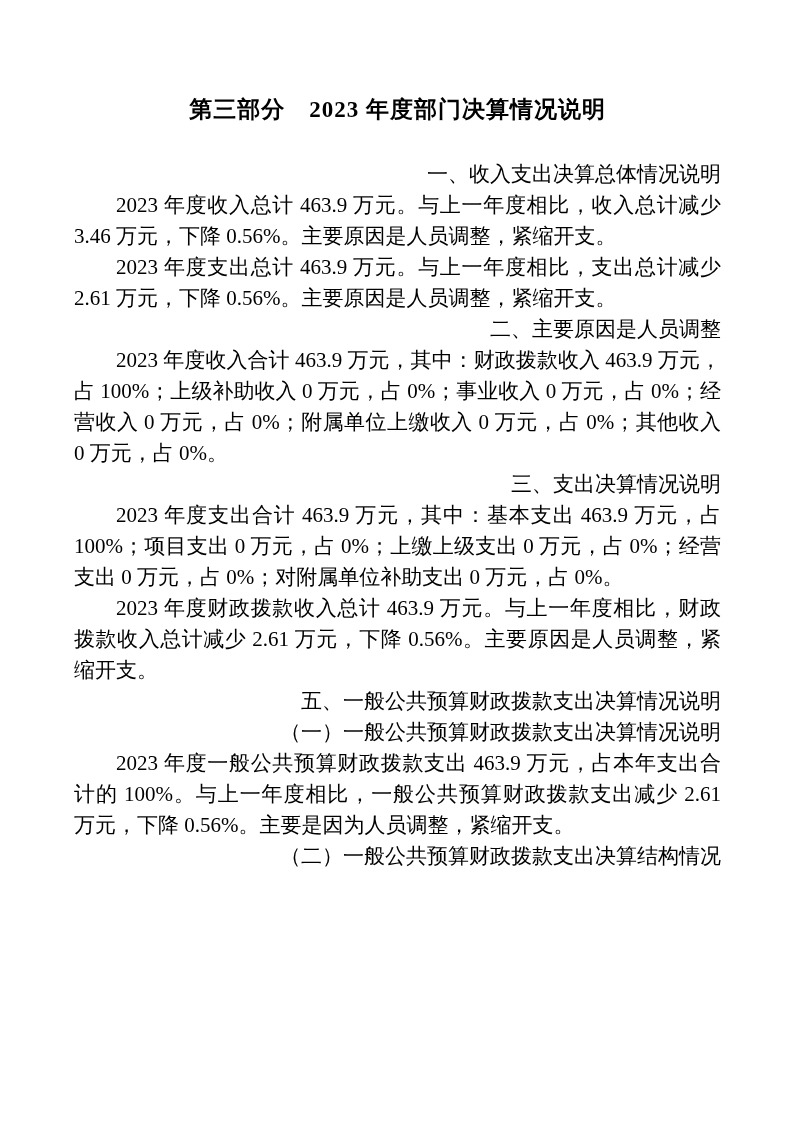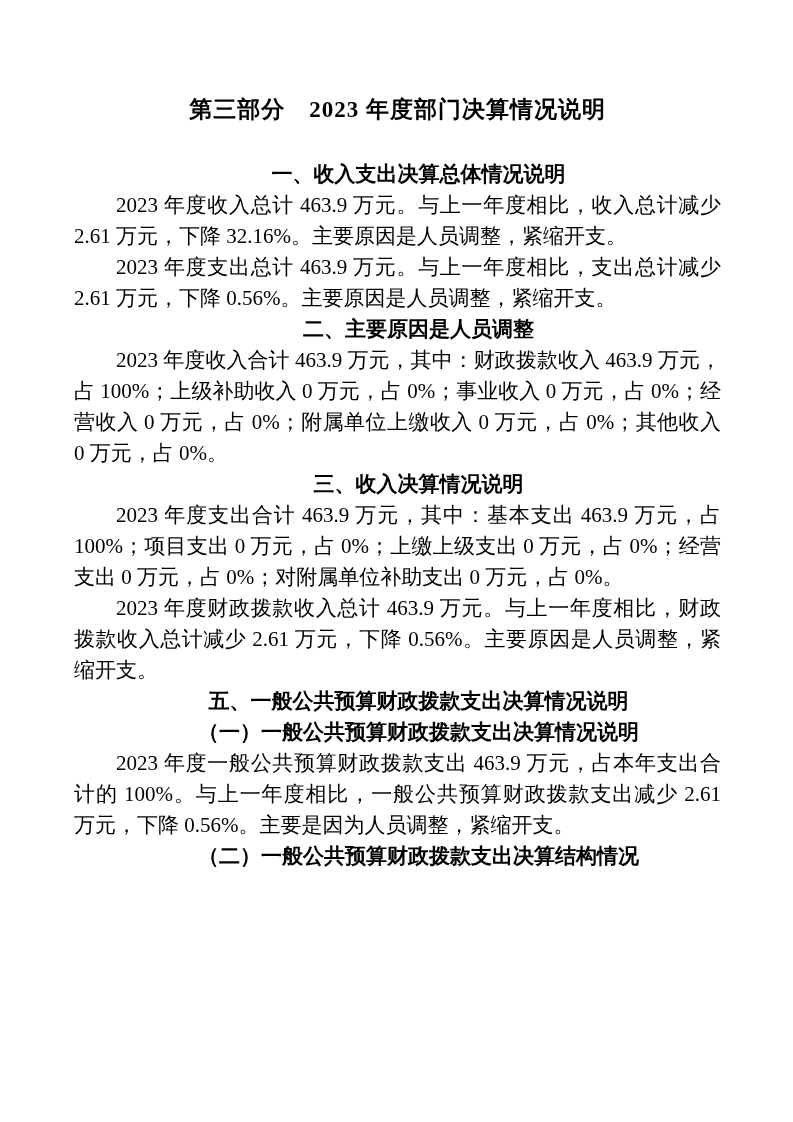--- a/index.html
+++ b/index.html
@@ -29,38 +29,38 @@
   .blk {
     font-size: 21px;
     line-height: 31px;
     margin: 0;
     text-indent: 2em;
   }
   .para {
     text-align: justify;
   }
   .heading {
-    font-weight: bold;
-    text-align: center;
+    font-weight: normal;
+    text-align: right;
   }
 </style>
 </head>
 <body>
 
 <div class="page">
   <h1 class="doc-title">第三部分　2023 年度部门决算情况说明</h1>
 
   <h2 class="blk heading">一、收入支出决算总体情况说明</h2>
-  <p class="blk para">2023 年度收入总计 463.9 万元。与上一年度相比，收入总计减少 2.61 万元，下降 32.16%。主要原因是人员调整，紧缩开支。</p>
+  <p class="blk para">2023 年度收入总计 463.9 万元。与上一年度相比，收入总计减少 3.46 万元，下降 0.56%。主要原因是人员调整，紧缩开支。</p>
   <p class="blk para">2023 年度支出总计 463.9 万元。与上一年度相比，支出总计减少 2.61 万元，下降 0.56%。主要原因是人员调整，紧缩开支。</p>
 
   <h2 class="blk heading">二、主要原因是人员调整</h2>
   <p class="blk para">2023 年度收入合计 463.9 万元，其中：财政拨款收入 463.9 万元，占 100%；上级补助收入 0 万元，占 0%；事业收入 0 万元，占 0%；经营收入 0 万元，占 0%；附属单位上缴收入 0 万元，占 0%；其他收入 0 万元，占 0%。</p>
 
-  <h2 class="blk heading">三、收入决算情况说明</h2>
+  <h2 class="blk heading">三、支出决算情况说明</h2>
   <p class="blk para">2023 年度支出合计 463.9 万元，其中：基本支出 463.9 万元，占 100%；项目支出 0 万元，占 0%；上缴上级支出 0 万元，占 0%；经营支出 0 万元，占 0%；对附属单位补助支出 0 万元，占 0%。</p>
 
   <p class="blk para">2023 年度财政拨款收入总计 463.9 万元。与上一年度相比，财政拨款收入总计减少 2.61 万元，下降 0.56%。主要原因是人员调整，紧缩开支。</p>
 
   <h2 class="blk heading">五、一般公共预算财政拨款支出决算情况说明</h2>
   <h3 class="blk heading">（一）一般公共预算财政拨款支出决算情况说明</h3>
   <p class="blk para">2023 年度一般公共预算财政拨款支出 463.9 万元，占本年支出合计的 100%。与上一年度相比，一般公共预算财政拨款支出减少 2.61 万元，下降 0.56%。主要是因为人员调整，紧缩开支。</p>
   <h3 class="blk heading">（二）一般公共预算财政拨款支出决算结构情况</h3>
 </div>
 

